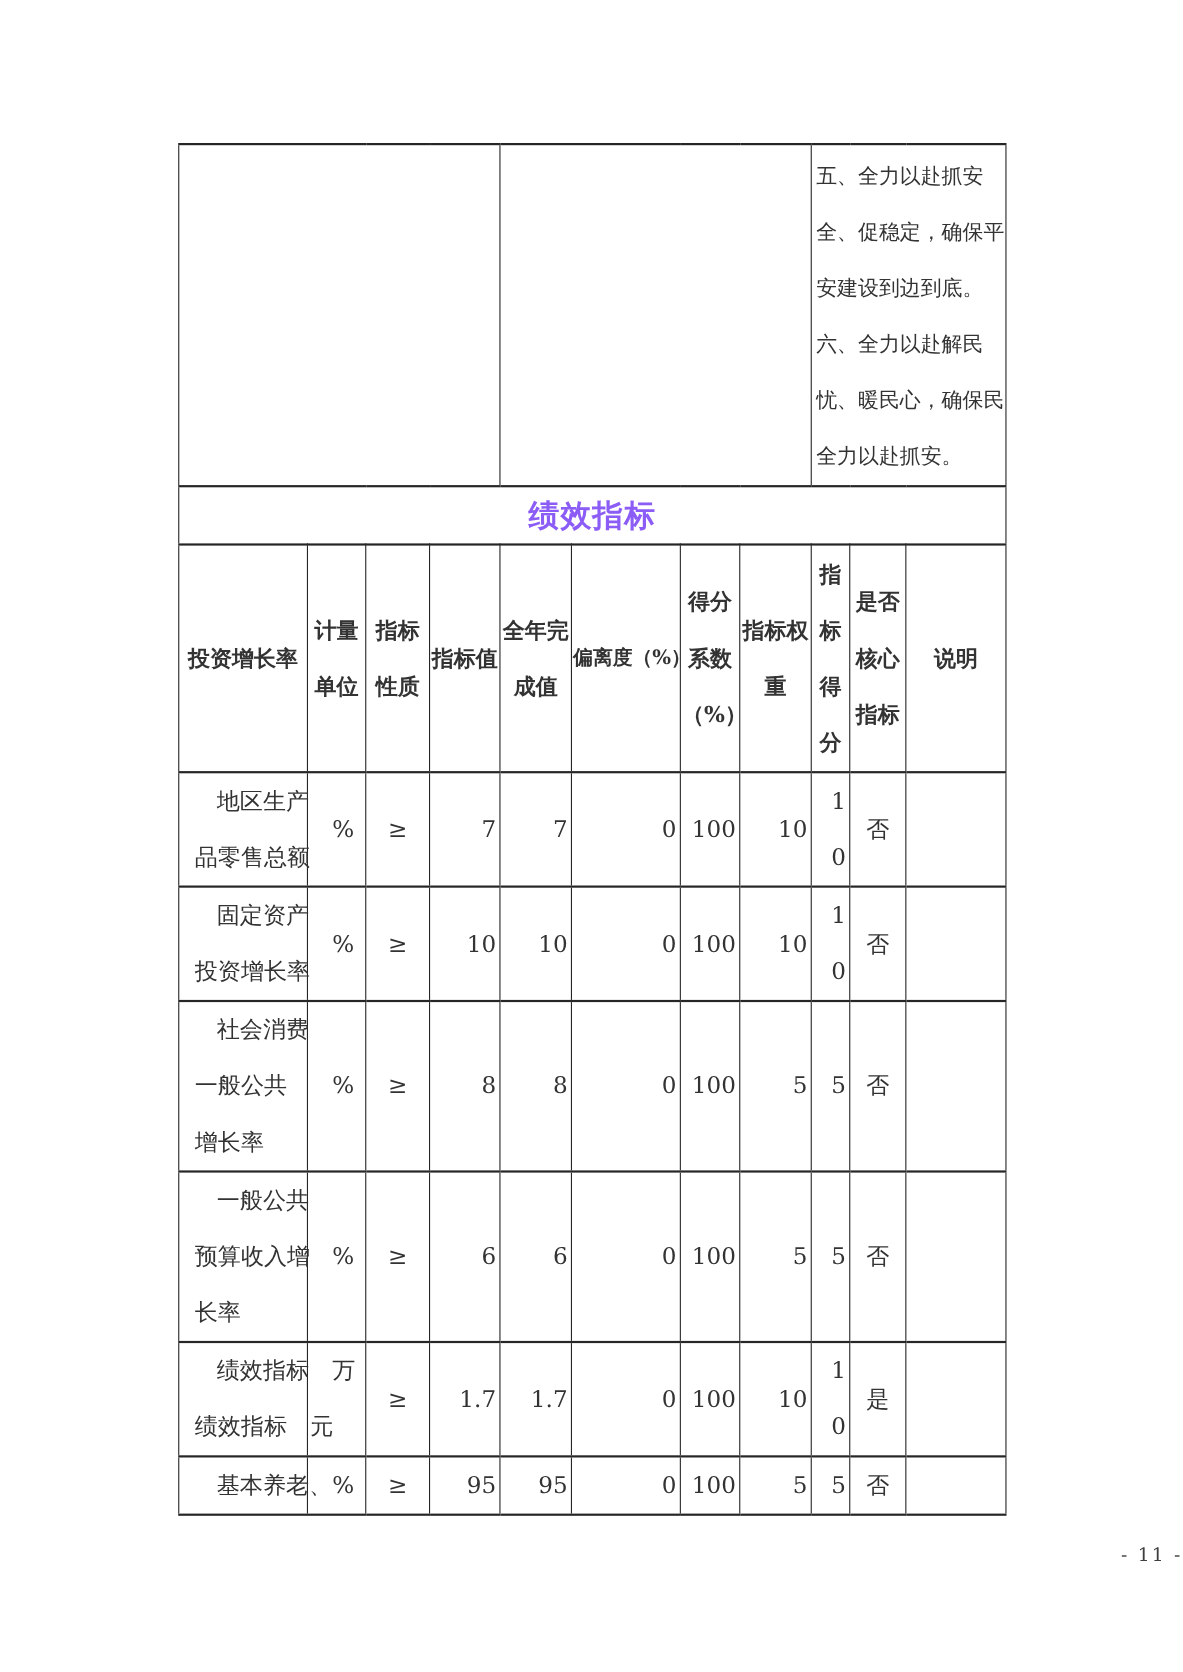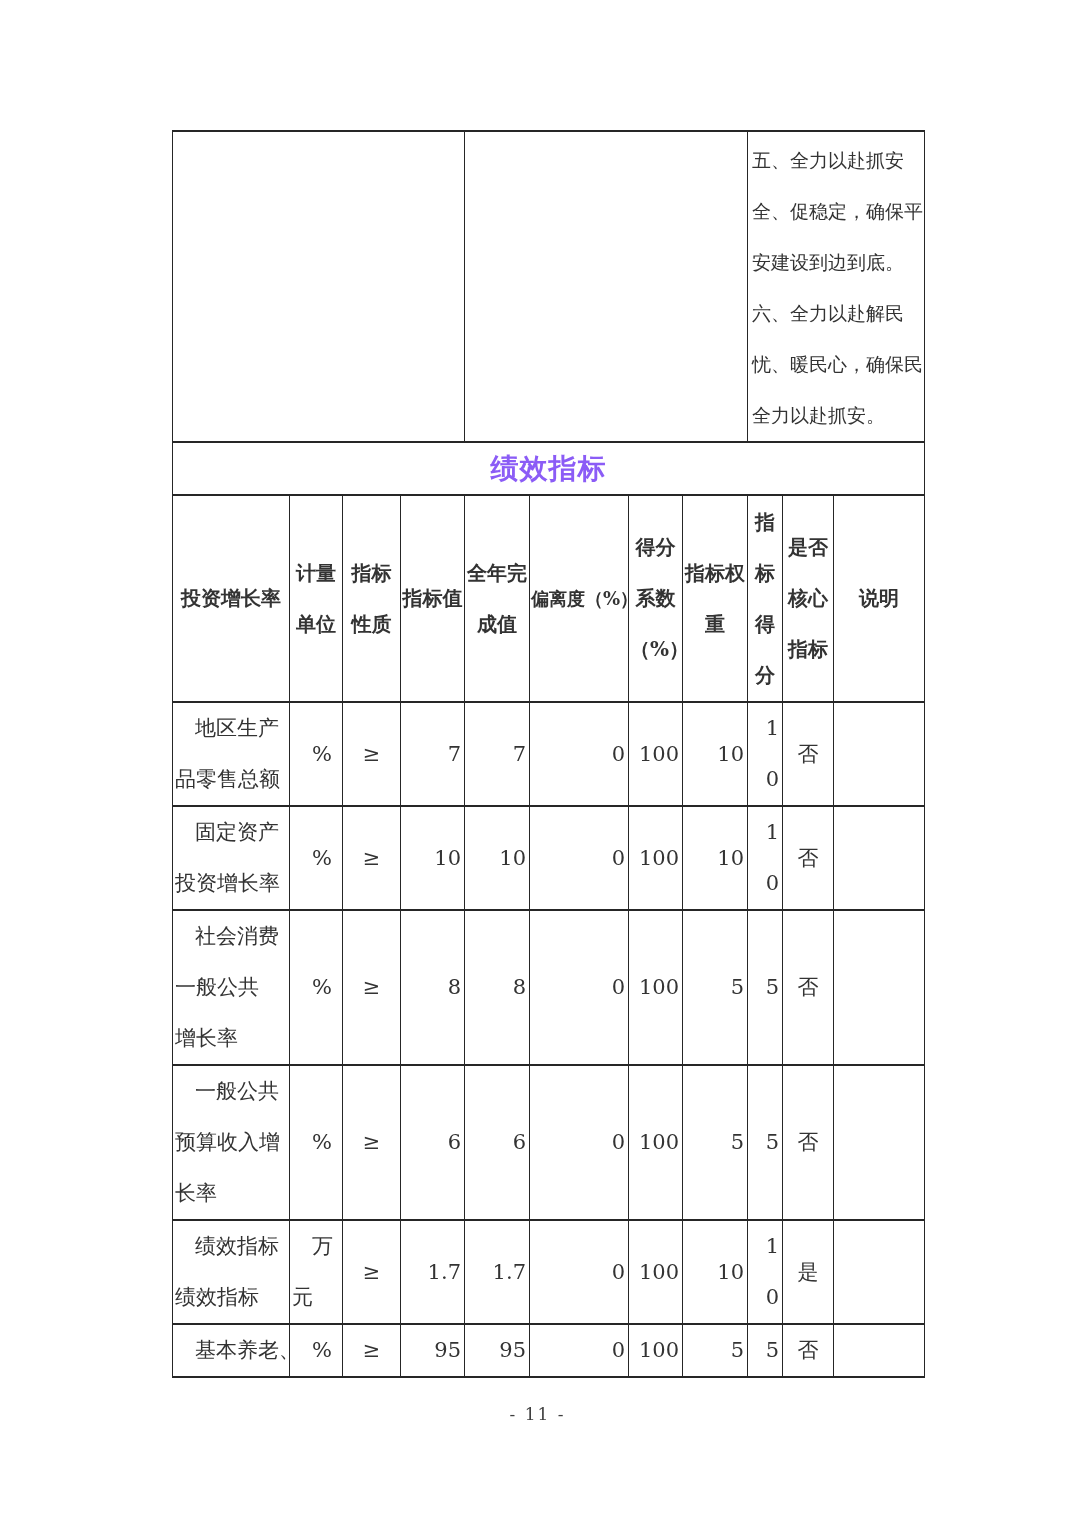--- a/index.html
+++ b/index.html
@@ -1,53 +1,53 @@
 <!DOCTYPE html>
 <html><head>
 <meta charset="utf-8">
 <style>
   html,body{margin:0;padding:0;}
   body{
     width:1075px;height:1520px;background:#ffffff;position:relative;
     font-family:"DejaVu Serif","Liberation Serif",serif;color:#333333;
     overflow:hidden;
   }
-  .table-wrap{position:absolute;left:172px;top:130px;}
+  .table-wrap{position:absolute;left:162px;top:130px;}
   table{border-collapse:collapse;table-layout:fixed;width:752px;}
   td{
     border:1px solid #262626;border-top-width:2px;border-bottom-width:2px;
     vertical-align:middle;font-size:21px;line-height:51px;padding:0;
   }
   .line{white-space:nowrap;}
   
   .r-cont{height:307px;}
   .cont-text{vertical-align:top;text-align:left;padding:3px 1px 0 4px;font-size:19px;line-height:51px;}
   
   .r-title{height:53px;}
   .title-cell{
     text-align:center;font-family:"DejaVu Sans","Liberation Sans",sans-serif;
     font-weight:bold;font-size:28px;color:#8b5cf6;letter-spacing:1px;
   }
   
   .r-head{height:207px;}
   .th{font-weight:bold;text-align:center;font-size:20px;line-height:51px;padding:0 1px;}
   .th-deviation .line{font-size:18px;}
   
-  .name{text-align:left;padding:0 2px;}
+  .name{text-align:left;padding:0 14px;}
   .name .line:first-child{text-indent:20px;}
   .unit{text-align:left;padding:0 2px;}
   .unit .line:first-child{text-indent:20px;}
   .nature{text-align:center;}
   .num{text-align:right;padding-right:3px;}
   .score{text-align:right;padding-right:3px;}
   .core{text-align:center;}
   .note{}
   
   .footer{
-    position:absolute;top:1404px;left:0;width:1075px;text-align:center;
+    position:absolute;top:1404px;left:0;width:1075px;text-align:right;
     font-size:17px;color:#3f3f3f;letter-spacing:2px;
   }
 </style>
 </head>
 <body>
 
 <div class="table-wrap">
   <table>
     <colgroup>
       <col style="width:117px">

